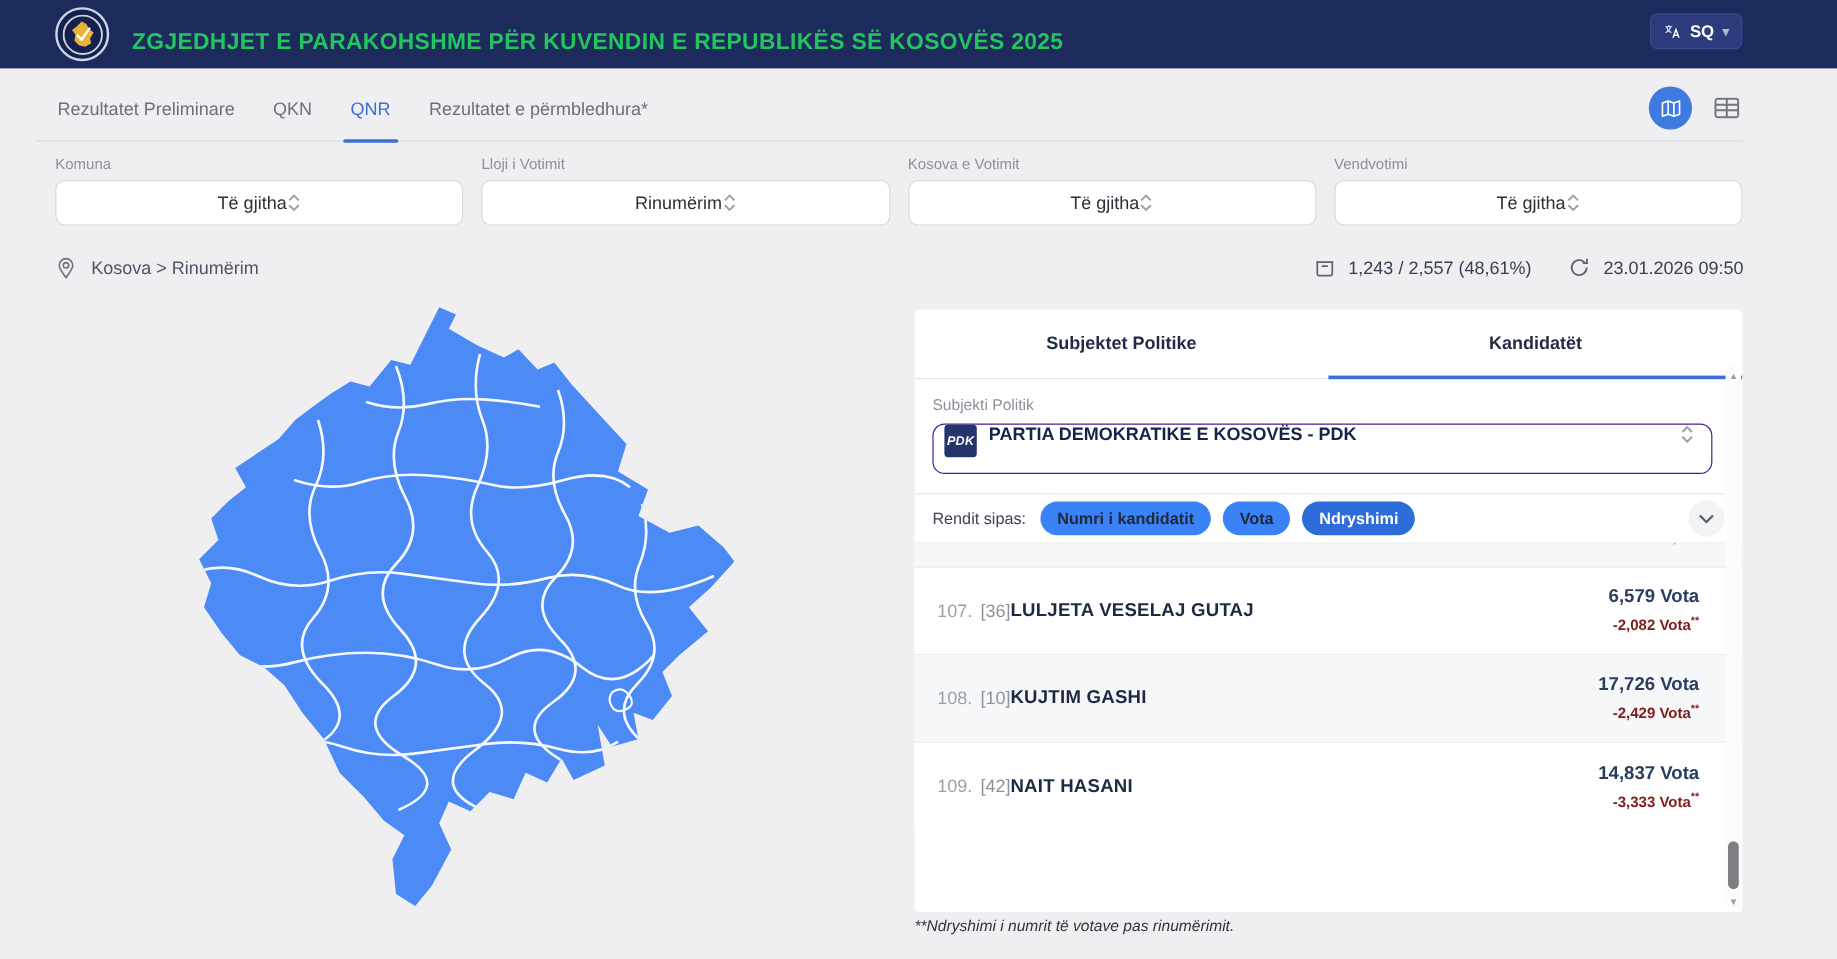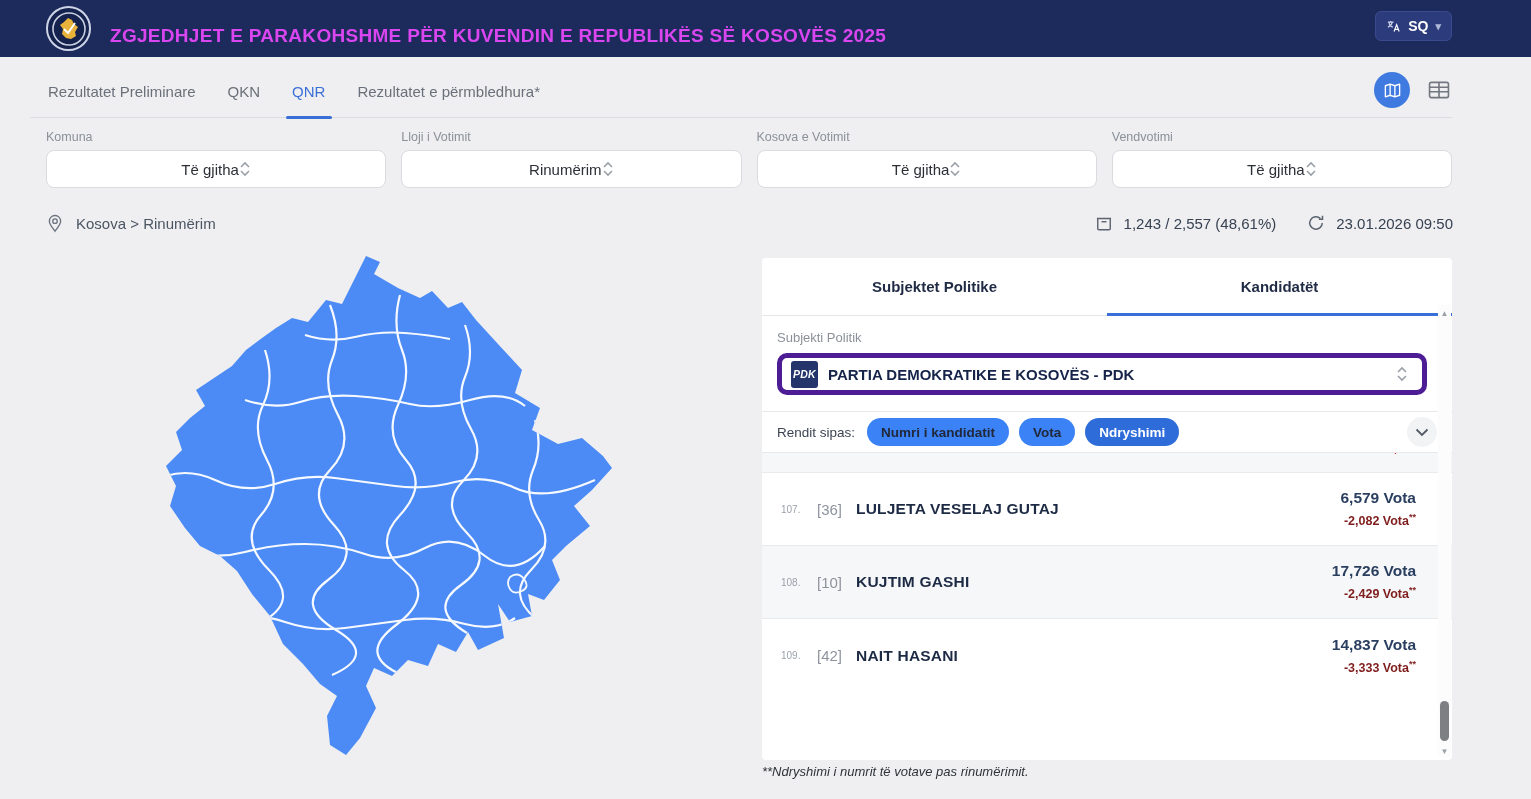--- a/index.html
+++ b/index.html
@@ -6,21 +6,21 @@
   html,body { width:1531px; height:799px; overflow:hidden; }
   body { font-family:"Liberation Sans", sans-serif; background:#efeff1; }
   #stage { position:relative; width:1531px; height:799px; background:#efeff1; }
 
   
   .header { position:absolute; left:0; top:0; width:1531px; height:57px;
     background:#1d2a5c; display:flex; align-items:center; }
   .logo { position:absolute; left:46px; top:6px; width:45px; height:45px; border-radius:50%;
     background:#16224e; border:2px solid #cdd4e6; box-shadow:inset 0 0 0 3px #16224e; display:flex; align-items:center; justify-content:center; }
   .header-title { position:absolute; left:110px; top:0; height:71px; display:flex; align-items:center;
-    color:#d946ef; font-size:19px; font-weight:bold; letter-spacing:.3px; }
+    color:#22c55e; font-size:19px; font-weight:bold; letter-spacing:.3px; }
   .lang-btn { position:absolute; right:79px; top:11px; height:30px; padding:0 10px;
     background:#2c3b7c; border:1px solid #3a4a8e; border-radius:6px; display:flex; align-items:center; gap:7px;
     color:#fff; font-size:14px; font-weight:bold; cursor:pointer; }
   .lang-chev { color:#aeb8d8; font-size:11px; }
 
   
   .tabbar { position:absolute; left:30px; right:79px; top:70px; height:48px;
     border-bottom:1px solid #dcdde1; display:flex; align-items:center; }
   .tab { position:relative; height:100%; display:flex; align-items:center; padding:0 0 4px 0;
     margin-left:18px; color:#6a7079; font-size:15px; cursor:pointer; white-space:nowrap; }
@@ -55,42 +55,42 @@
   
   .panel { position:absolute; left:762px; top:258px; width:690px; height:502px;
     background:#ffffff; border-radius:4px; overflow:hidden; }
   .panel-tabs { display:flex; height:58px; border-bottom:1px solid #e5e6e8; }
   .panel-tab { flex:1; display:flex; align-items:center; justify-content:center; position:relative;
     font-size:15px; font-weight:bold; color:#1f2a44; cursor:pointer; }
   .panel-tab.active::after { content:""; position:absolute; left:0; right:0; bottom:-1px; height:3px; background:#3a6fd8; }
 
   .subject-sec { padding:14px 15px 16px 15px; border-bottom:1px solid #e8e9ea; }
   .subject-label { font-size:13px; color:#8b9099; margin-bottom:8px; }
-  .subject-select { height:42px; border:5px solid #4c1d95; border-radius:10px; background:#fff;
-    display:flex; align-items:center; padding:0 14px 0 9px; cursor:pointer; width:650px; }
+  .subject-select { height:42px; border:1px solid #4c1d95; border-radius:10px; background:#fff;
+    display:flex; padding:0 14px 0 9px; cursor:pointer; width:650px; }
   .pdk-logo { width:27px; height:27px; background:#24356b; border-radius:3px; color:#fff;
     font-size:10.5px; font-weight:bold; font-style:italic; display:flex; align-items:center; justify-content:center; letter-spacing:.2px; }
   .subject-name { margin-left:10px; font-size:15px; font-weight:bold; color:#16244a; flex:1; }
 
   .sortrow { height:41px; display:flex; align-items:center; padding:0 15px; border-bottom:1px solid #e8e9ea; }
   .sort-label { font-size:13.5px; color:#3c4452; margin-right:12px; }
   .pill { height:28px; border-radius:999px; background:#3b82f6; color:#20283a; font-size:13.5px; font-weight:bold;
     display:flex; align-items:center; padding:0 14px; margin-right:10px; cursor:pointer; white-space:nowrap; }
   .pill.active { background:#2e6cd9; color:#ffffff; }
   .sort-collapse { margin-left:auto; width:30px; height:30px; border-radius:50%; background:#f2f3f5;
     display:flex; align-items:center; justify-content:center; cursor:pointer; }
 
   .rows { position:relative; }
   .row-partial { height:20px; background:#f6f7f8; border-bottom:1px solid #e9eaec; position:relative; overflow:hidden; }
   .row-partial .frag { position:absolute; right:36px; top:-12px; color:#d42a2a; font-size:12.5px; font-weight:bold; }
   .crow { height:73px; display:flex; align-items:center; padding:0 36px 0 19px; border-bottom:1px solid #e9eaec; background:#ffffff; }
   .crow.alt { background:#f6f7f8; }
   .crow:last-child { border-bottom:none; }
-  .rank { color:#9ba1ab; font-size:10px; width:36px; }
-  .cnum { color:#8d939d; font-size:15px; margin-right:14px; }
+  .rank { color:#9ba1ab; font-size:15px; width:36px; }
+  .cnum { color:#8d939d; font-size:15px; }
   .cname { color:#1c2a44; font-size:15.5px; font-weight:bold; letter-spacing:.2px; }
   .votescol { margin-left:auto; text-align:right; }
   .votes { color:#2a3f5f; font-size:15.5px; font-weight:bold; }
   .change { color:#7f1d1d; font-size:12.5px; font-weight:bold; margin-top:5px; }
   .change sup { font-size:9px; }
 
   
   .sb { position:absolute; right:1px; top:47px; bottom:3px; width:13px; background:#fcfcfd; }
   .sb-up, .sb-down { position:absolute; left:0; width:13px; height:12px; color:#9aa0a6; font-size:8px;
     display:flex; align-items:center; justify-content:center; cursor:pointer; }

